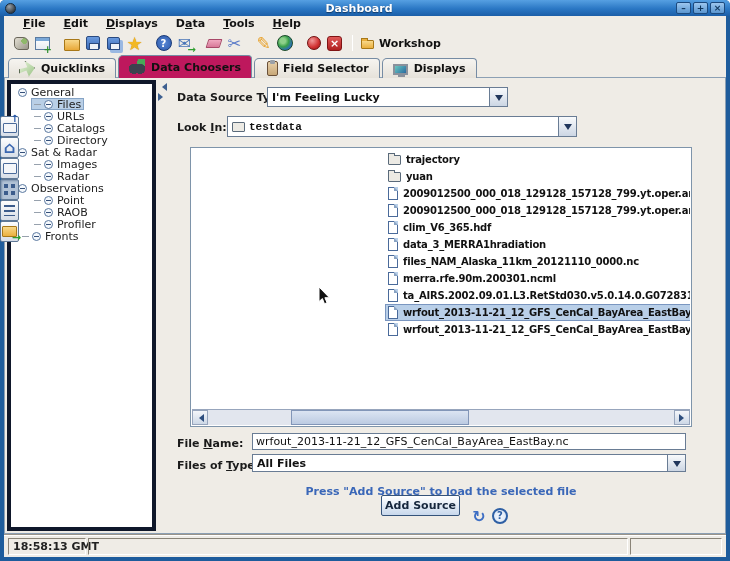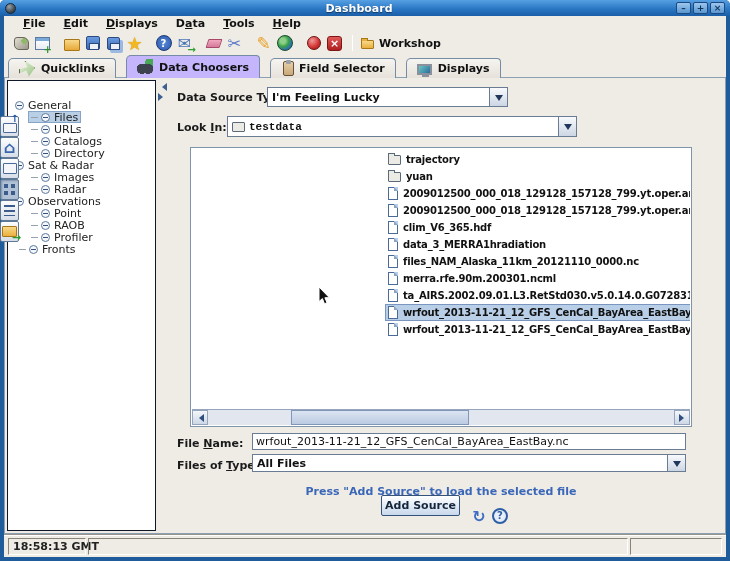--- a/index.html
+++ b/index.html
@@ -55,43 +55,43 @@
   [data-icon="scissors"]::before{content:"✂";font-size:16px;color:#5a7ac8;}
   [data-icon="pencil"]::before{content:"✎";font-size:17px;color:#e8a028;}
   [data-icon="globe"]::before{content:"";width:14px;height:14px;border-radius:50%;border:1px solid #1a4a28;
     background:radial-gradient(circle at 35% 35%,#8ed08a 20%,#3aa04a 45%,#2a6ac0 75%);}
   [data-icon="record"]::before{content:"";width:12px;height:12px;border-radius:50%;border:1px solid #700e0e;
     background:radial-gradient(circle at 35% 30%,#f09898,#d03030 60%,#901818);}
   [data-icon="exit"]::before{content:"×";width:13px;height:13px;background:linear-gradient(#e05858,#b02020);border:1px solid #801414;
     border-radius:3px;color:#fff;font-weight:bold;font-size:11px;line-height:11px;display:flex;align-items:center;justify-content:center;}
 
   
-  .tabbar{position:absolute;left:4px;top:55px;width:592px;height:23px;display:flex;align-items:flex-end;padding-left:4px;gap:10px;z-index:3;}
+  .tabbar{position:absolute;left:4px;top:55px;width:592px;height:23px;display:flex;align-items:flex-end;padding-left:4px;gap:2px;z-index:3;}
   .tab{display:flex;align-items:center;height:20px;padding:0 10px;border:1px solid #768ca4;border-bottom:none;
     border-radius:5px 4px 0 0;background:linear-gradient(#f6f4f0,#e6e2da);font-weight:bold;font-size:11px;color:#111;}
-  .tab[data-selected="true"]{height:23px;background:#c4b5fd;}
+  .tab[data-selected="true"]{height:23px;background:#be185d;}
   .tab-ic{width:16px;height:16px;margin-right:6px;position:relative;}
   [data-ticon="quicklinks"]{background:linear-gradient(135deg,#e6f2d8,#9cc488);border:1px solid #5a6a52;
     clip-path:polygon(0 55%,52% 42%,34% 0,100% 46%,62% 100%,46% 62%,0 82%);}
   [data-ticon="binoculars"]{background:
     radial-gradient(circle at 30% 62%,#3c424e 33%,transparent 34%),
     radial-gradient(circle at 70% 62%,#3c424e 33%,transparent 34%),
     radial-gradient(circle at 50% 48%,#3c424e 20%,transparent 21%),
     radial-gradient(circle at 79% 25%,#48a858 27%,transparent 28%);}
   [data-ticon="clipboard"]{width:11px;height:15px;margin:0 5px 0 2px;background:linear-gradient(#e8d0aa,#c8a878);
     border:1px solid #6a5038;border-radius:2px;}
   [data-ticon="clipboard"]::before{content:"";position:absolute;top:-2px;left:2px;width:5px;height:4px;background:#9aa0a8;border-radius:1px;}
   [data-ticon="monitor"]{width:15px;height:11px;border:2px solid #8a919c;background:linear-gradient(135deg,#6ac8c0,#2a6aa0);margin-top:2px;}
   [data-ticon="monitor"]::after{content:"";position:absolute;bottom:-4px;left:3px;width:7px;height:2px;background:#8a919c;}
 
   
   .tabpane{position:absolute;left:4px;top:77px;width:722px;height:457px;border:1px solid #8ca0b4;z-index:1;}
 
   
-  .tree-panel{position:absolute;left:7px;top:80px;width:149px;height:451px;background:#fff;border:1px solid #0f172a;z-index:2;overflow:hidden;padding-top:18px;}
+  .tree-panel{position:absolute;left:7px;top:80px;width:149px;height:451px;background:#fff;border:4px solid #0f172a;z-index:2;overflow:hidden;padding-top:2px;}
   .tree-row{height:12px;display:flex;align-items:center;width:max-content;padding:0 3px;font-size:11px;color:#222;}
   .tree-row[data-type="group"]{margin-left:4px;}
   .tree-row[data-type="leaf"]{margin-left:20px;}
   .tree-row[data-type="root-leaf"]{margin-left:8px;justify-content:flex-end;}
   .tree-row[data-selected="true"]{background:#b9cfe6;box-shadow:inset 0 0 0 1px #86a4c6;}
   .tree-handle{width:9px;height:9px;border:1px solid #5c79a0;border-radius:50%;background:#f4f8fc;position:relative;margin-right:4px;flex:0 0 auto;}
   .tree-handle::after{content:"";position:absolute;left:1px;right:1px;top:3px;height:1px;background:#35507a;}
   .tree-row[data-type="leaf"]::before,.tree-row[data-type="root-leaf"]::before{content:"";width:7px;height:1px;background:#97a1ad;margin-right:3px;}
 
   

